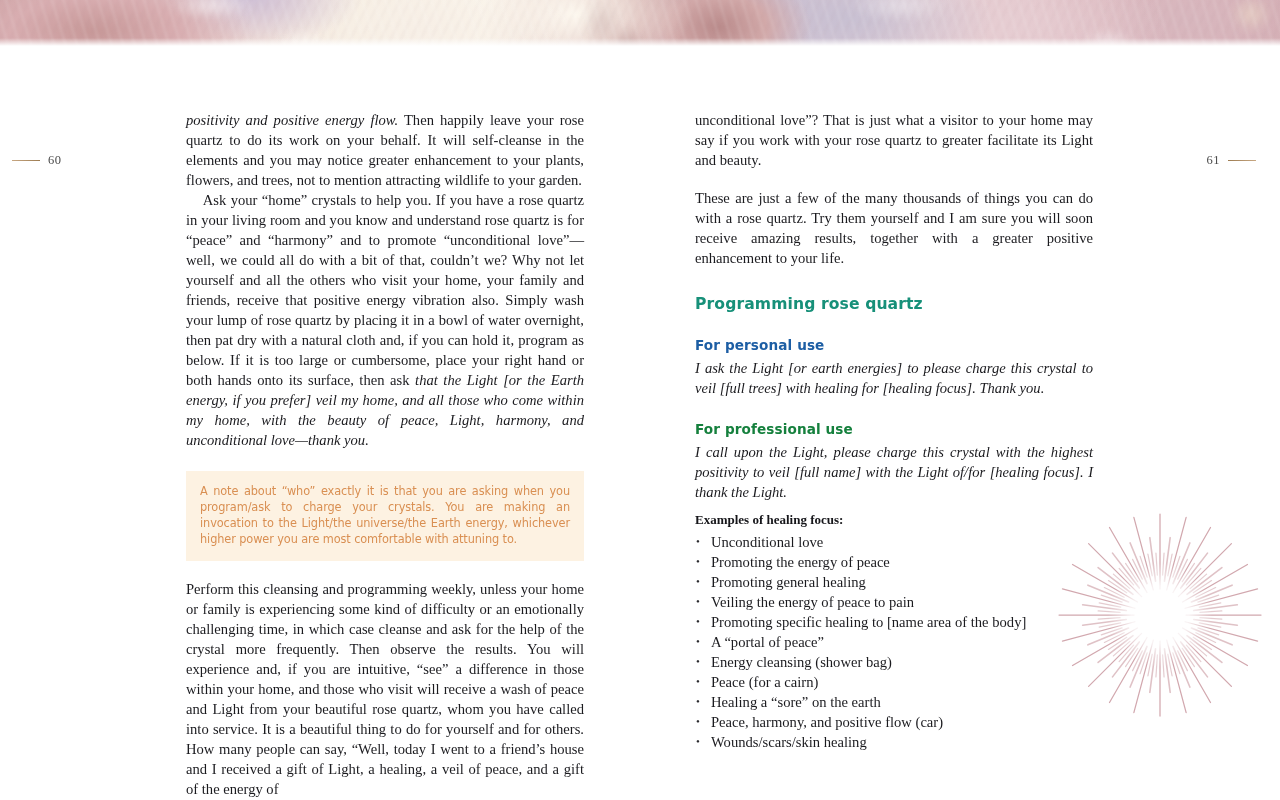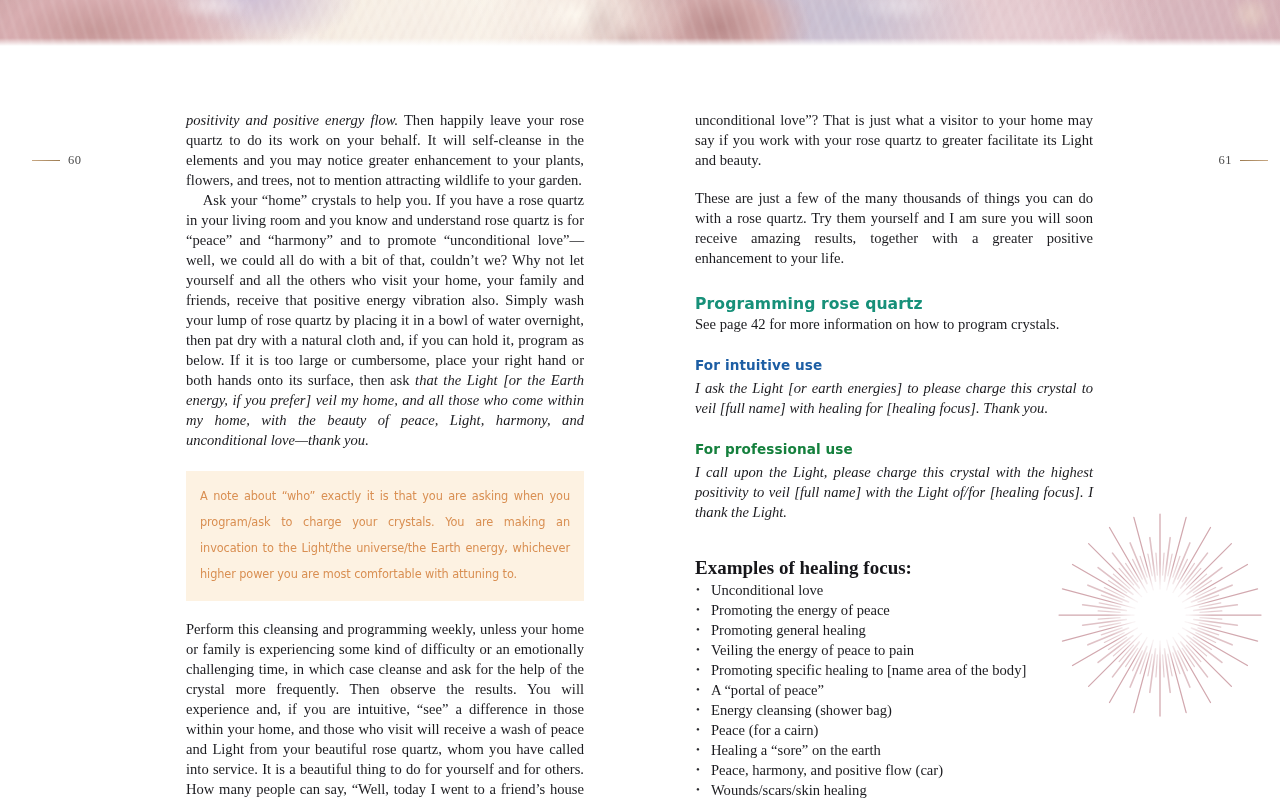--- a/index.html
+++ b/index.html
@@ -73,22 +73,22 @@
     position: absolute;
     top: 153px;
     font-family: "Liberation Serif", serif;
     font-size: 12.5px;
     color: #4a4a4a;
     letter-spacing: .5px;
     display: flex;
     align-items: center;
     gap: 8px;
   }
-  .folio-left  { left: 32px; }
-  .folio-right { right: 12px; }
+  .folio-left  { left: 12px; }
+  .folio-right { right: 24px; }
   .folio .rule {
     width: 28px;
     height: 1.4px;
     background: #b08d63;
   }
   .folio-left .rule  { background: linear-gradient(to right, #c8a883, #9d7c52); }
   .folio-right .rule { background: linear-gradient(to left,  #c8a883, #9d7c52); }
 
   
   .col {
@@ -111,21 +111,21 @@
   .ital { font-style: italic; }
   p.ital-run { font-style: italic; }
 
   
   .note {
     background: #fdf2e2;
     color: #d98f52;
     font-family: "DejaVu Sans Condensed", "Liberation Sans Narrow", "Liberation Sans", sans-serif;
     font-stretch: condensed;
     font-size: 12.6px;
-    line-height: 26px;
+    line-height: 16px;
     padding: 12px 14px 14px 14px;
     margin: 21px 0 18px 0;
     text-align: justify;
     letter-spacing: -0.1px;
   }
 
   
   h2.h-section {
     margin: 26px 0 0 0;
     font-family: "DejaVu Sans", "Liberation Sans", sans-serif;
@@ -138,23 +138,23 @@
   h3.h-sub {
     margin: 22px 0 3px 0;
     font-family: "DejaVu Sans", "Liberation Sans", sans-serif;
     font-size: 13.6px;
     font-weight: bold;
     color: #1d5ea4;
     letter-spacing: .1px;
     line-height: 19px;
   }
   h4.h-examples {
-    margin: 36px 0 2px 0;
+    margin: 8px 0 2px 0;
     font-family: "Liberation Serif", serif;
-    font-size: 19px;
+    font-size: 13px;
     font-weight: bold;
     color: #16161a;
     line-height: 20px;
   }
   .gap { height: 18px; }
 
   ul.bullets {
     margin: 0;
     padding: 0;
     list-style: none;
@@ -224,24 +224,23 @@
 <div class="col col-right">
 
   <p>unconditional love”? That is just what a visitor to your home may say if you work with your rose quartz to greater facilitate its Light and beauty.</p>
 
   <div class="gap"></div>
 
   <p>These are just a few of the many thousands of things you can do with a rose quartz. Try them yourself and I am sure you will soon receive amazing results, together with a greater positive enhancement to your life.</p>
 
   <h2 class="h-section" style="color: rgb(23, 144, 121);">Programming rose quartz</h2>
 
-  <p>See page 42 for more information on how to program crystals.</p>
-
-  <h3 class="h-sub" style="color: rgb(29, 94, 164);">For intuitive use</h3>
-  <p class="ital-run">I ask the Light [or earth energies] to please charge this crystal to veil [full name] with healing for [healing focus]. Thank you.</p>
+
+  <h3 class="h-sub" style="color: rgb(29, 94, 164);">For personal use</h3>
+  <p class="ital-run">I ask the Light [or earth energies] to please charge this crystal to veil [full trees] with healing for [healing focus]. Thank you.</p>
 
   <h3 class="h-sub" style="color: #15803d;">For professional use</h3>
   <p class="ital-run">I call upon the Light, please charge this crystal with the highest positivity to veil [full name] with the Light of/for [healing focus]. I thank the Light.</p>
 
   <h4 class="h-examples">Examples of healing focus:</h4>
 
   <ul class="bullets">
     <li>Unconditional love</li>
     <li>Promoting the energy of peace</li>
     <li>Promoting general healing</li>

